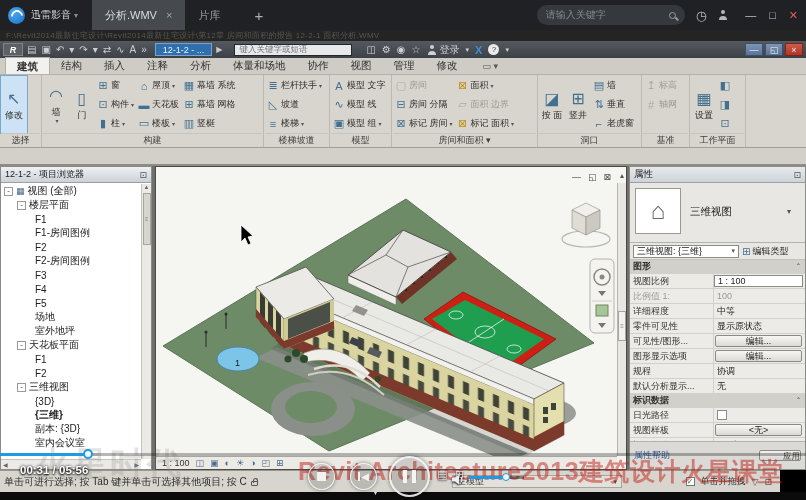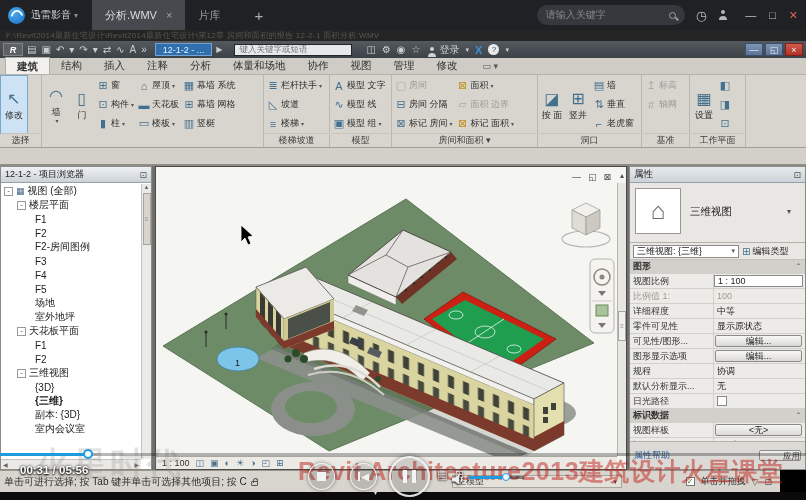--- a/index.html
+++ b/index.html
@@ -43,21 +43,21 @@
   .rlogo{width:20px;height:13px;background:#5d6166;border:1px solid #80848a;color:#fff;font-weight:bold;
          font-style:italic;font-size:9px;display:flex;align-items:center;justify-content:center;}
   .qat{display:flex;gap:5px;font-size:10px;color:#ccced1;align-items:center;}
   .qat span{line-height:10px;}
   .rviewbox{background:#2f6fae;border:1px solid #7aa2cc;color:#eaf2fa;height:13px;padding:0 7px;
             font-size:9px;display:flex;align-items:center;margin-left:4px;}
   .rnav{color:#c8cacd;font-size:8px;}
   .rsearch{width:118px;height:12px;background:#e6e8ea;border:1px solid #23262a;color:#707478;
            font-size:8.5px;display:flex;align-items:center;padding:0 4px;margin-left:8px;}
   .rticons{display:flex;align-items:center;gap:6px;margin-left:10px;font-size:10px;color:#cfd1d4;}
-  .rlogin{display:flex;align-items:flex-end;gap:3px;}
+  .rlogin{display:flex;align-items:center;gap:3px;}
   .rlogin .person::before,.rlogin .person::after{background:#cfd1d4;}
   .rx{color:#3a8fd9;font-weight:bold;font-size:11px;}
   .qhelp{width:11px;height:11px;border-radius:50%;background:#e8eaec;color:#444;font-size:8px;
          display:inline-flex;align-items:center;justify-content:center;}
   .rwin{margin-left:auto;display:flex;gap:2px;}
   .rwin span{width:18px;height:13px;display:flex;align-items:center;justify-content:center;font-size:9px;
              background:linear-gradient(#7e96b4,#5a7298);border:1px solid #3c4f6e;color:#eef2f6;}
   .rwin .close{background:linear-gradient(#d05a4a,#b03425);border-color:#7e2318;}
 
   
@@ -375,20 +375,21 @@
             <span class="rlabel">幕墙 网格</span>
 
           </div>
 
           <div class="ritem">
             <span class="rglyph">▥</span>
             <span class="rlabel">竖梃</span>
 
           </div>
         </div>
+      <div class="plabel">构建</div>
     </div>
     <div class="rpanel" style="width:66px;">
       <div class="pitems">
 
           <div class="ritem f-arrow">
             <span class="rglyph">≣</span>
             <span class="rlabel">栏杆扶手</span>
             <span class="rarrow">▾</span>
           </div>
 
@@ -573,20 +574,24 @@
           <span class="texp">-</span>
 
           <span class="tlabel">楼层平面</span>
         </div>
 
         <div class="titem lv2">
 
           <span class="tlabel">F1</span>
         </div>
 
+        <div class="titem lv2">
+
+          <span class="tlabel">F1-房间图例</span>
+        </div>
 
         <div class="titem lv2">
 
           <span class="tlabel">F2</span>
         </div>
 
         <div class="titem lv2">
 
           <span class="tlabel">F2-房间图例</span>
         </div>
@@ -867,28 +872,28 @@
         <div class="prow k-text">
           <span class="pl">规程</span>
           <span class="pv">协调</span>
         </div>
 
         <div class="prow k-text">
           <span class="pl">默认分析显示...</span>
           <span class="pv">无</span>
         </div>
 
+        <div class="prow k-group">
+          <span class="pl">标识数据</span>
+
+        </div>
+
         <div class="prow k-checkbox">
           <span class="pl">日光路径</span>
           <span class="pv"></span>
-        </div>
-
-        <div class="prow k-group">
-          <span class="pl">标识数据</span>
-
         </div>
 
         <div class="prow k-button">
           <span class="pl">视图样板</span>
           <span class="pv">&lt;无&gt;</span>
         </div>
 
         <div class="prow k-text">
           <span class="pl">视图名称</span>
           <span class="pv">{三维}</span>

